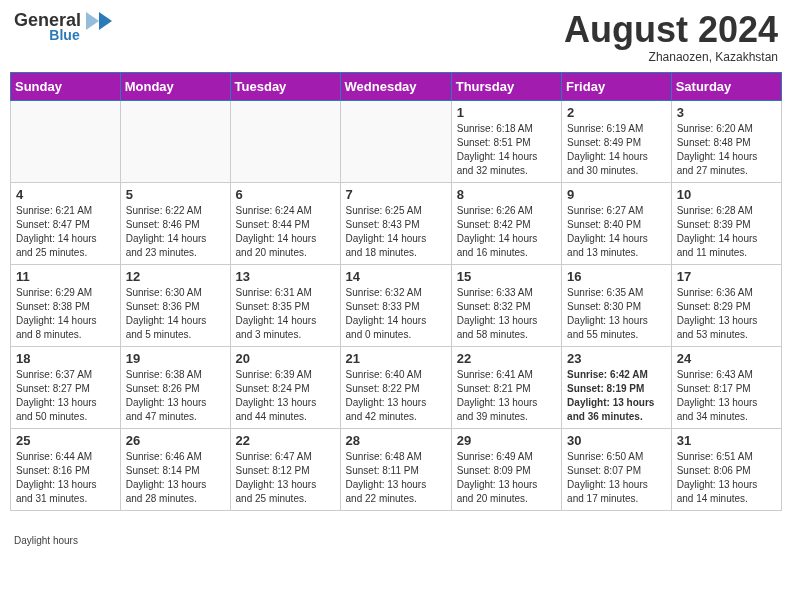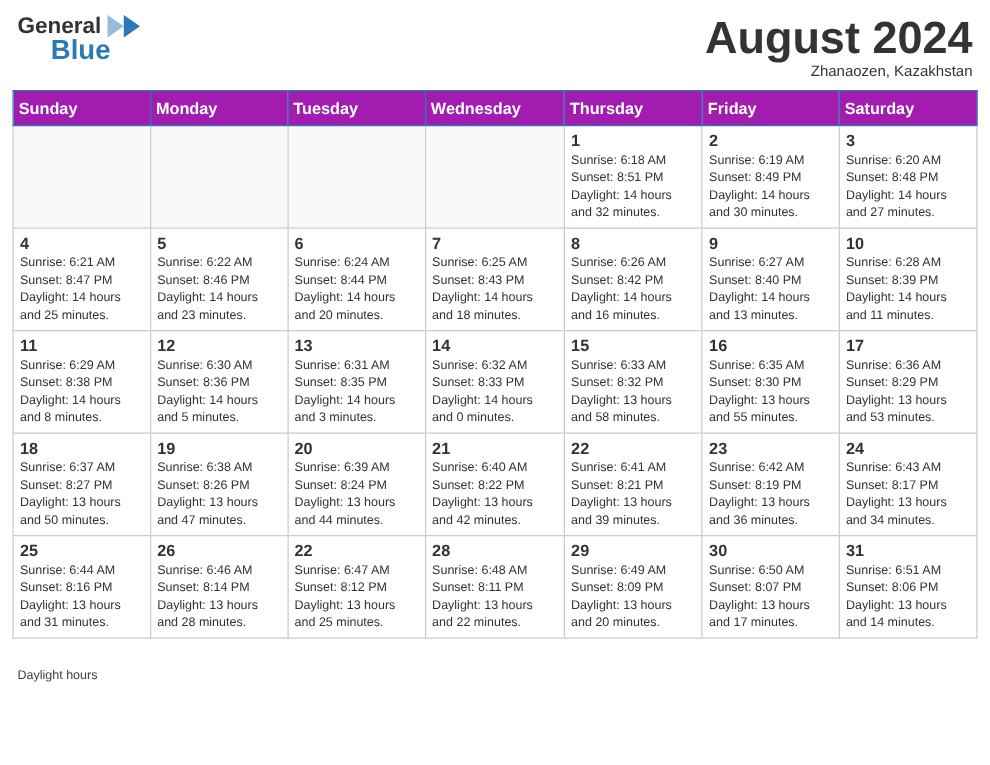--- a/index.html
+++ b/index.html
@@ -92,21 +92,21 @@
 
 <div class="header">
   <div class="logo-wrapper">
     <div class="logo-line">
       <span style="font-size:18px;font-weight:bold;color:#333;">General</span>
       <svg class="logo-flag" viewBox="0 0 28 20" xmlns="http://www.w3.org/2000/svg">
         <polygon points="14,1 27,10 14,19" fill="#2a7ab8"></polygon>
         <polygon points="1,1 14,10 1,19" fill="#2a7ab8" opacity="0.5"></polygon>
       </svg>
     </div>
-    <span style="font-size:22px;font-weight:bold;color:#2a7ab8;margin-top:-4px;margin-left:2px;">Blue</span>
+    <span style="font-size:14px;font-weight:bold;color:#2a7ab8;margin-top:-4px;margin-left:2px;">Blue</span>
   </div>
   <div class="title-section">
     <div class="month-year">August 2024</div>
     <div class="location">Zhanaozen, Kazakhstan</div>
   </div>
 </div>
 
 <table class="calendar">
   <thead>
     <tr>
@@ -280,21 +280,21 @@
         </td>
         <td>
           <div class="day-number">22</div>
           <div class="day-info" style="white-space: pre-line;">Sunrise: 6:41 AM
 Sunset: 8:21 PM
 Daylight: 13 hours
 and 39 minutes.</div>
         </td>
         <td>
           <div class="day-number">23</div>
-          <div class="day-info" style="white-space: pre-line;">Sunrise: 6:42 AM
+          <div class="day-info" style="white-space: pre-line; font-weight: bold;">Sunrise: 6:42 AM
 Sunset: 8:19 PM
 Daylight: 13 hours
 and 36 minutes.</div>
         </td>
         <td>
           <div class="day-number">24</div>
           <div class="day-info" style="white-space: pre-line;">Sunrise: 6:43 AM
 Sunset: 8:17 PM
 Daylight: 13 hours
 and 34 minutes.</div>

